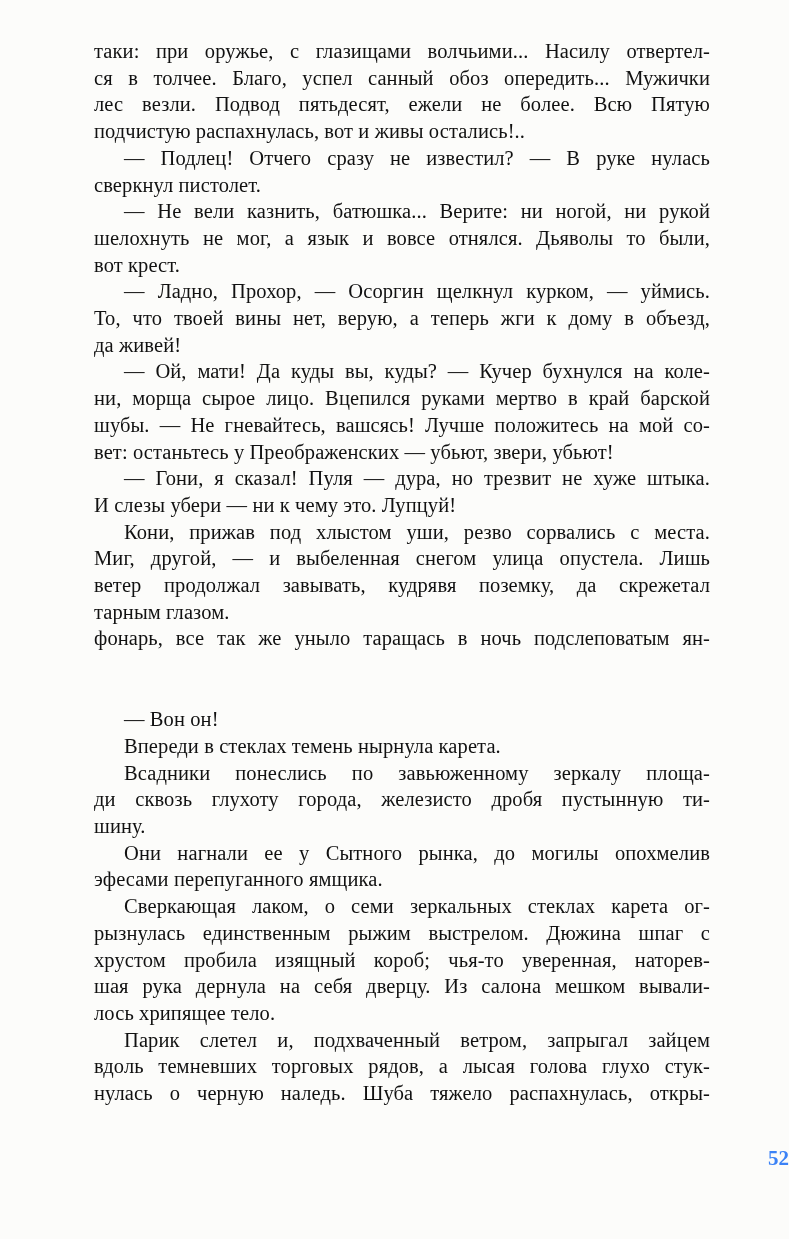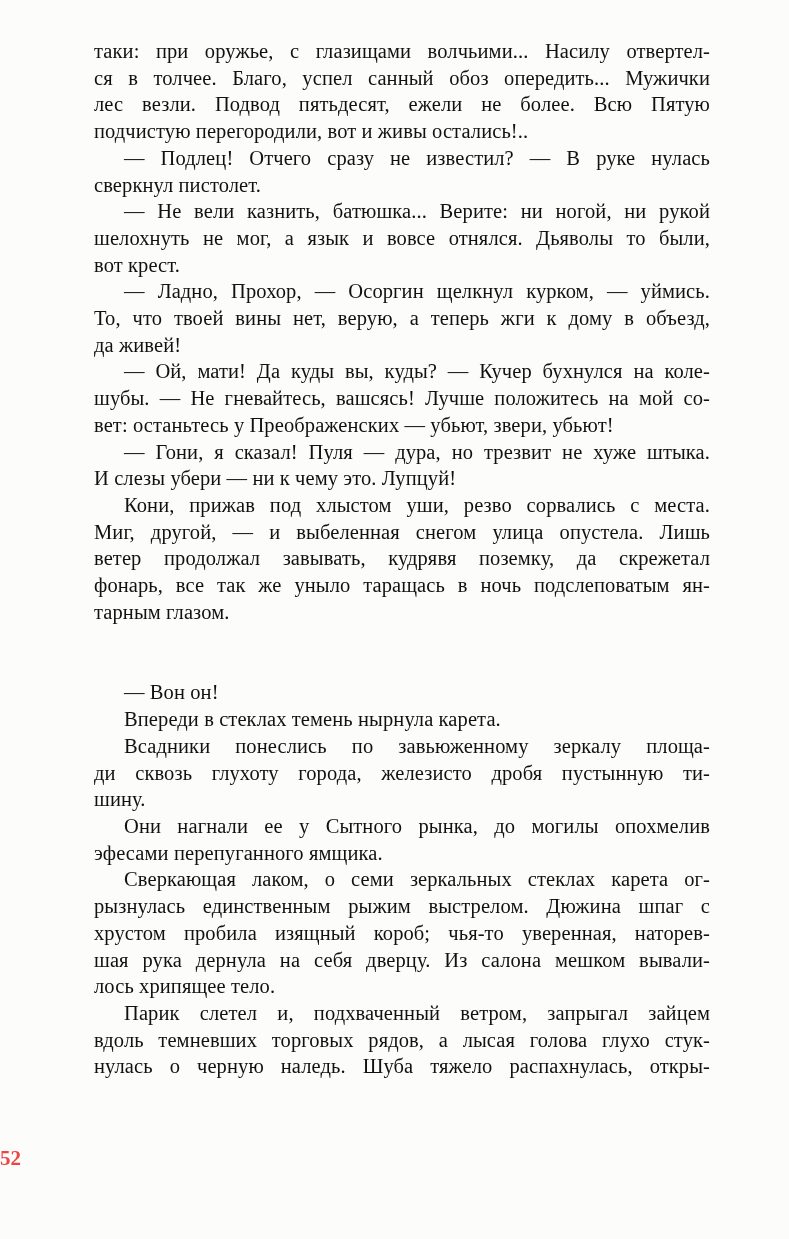--- a/index.html
+++ b/index.html
@@ -33,54 +33,55 @@
     white-space: normal;
     letter-spacing: 0.1px;
   }
   .line.end { text-align-last: left; }
   .line.indent { text-indent: 30px; }
   .page-number {
     position: absolute;
     left: 0;
     top: 1146px;
     width: 100%;
-    text-align: left;
+    text-align: right;
     font-size: 21px;
     font-weight: bold;
-    color: #ef4444;
+    color: #3b82f6;
   }
 </style>
 </head>
 <body>
 
 <div class="page">
   <div class="text-body">
       <div class="section">
         <div class="line">таки: при оружье, с глазищами волчьими... Насилу отвертел-</div>
         <div class="line">ся в толчее. Благо, успел санный обоз опередить... Мужички</div>
         <div class="line">лес везли. Подвод пятьдесят, ежели не более. Всю Пятую</div>
-        <div class="line end">подчистую перегородили, вот и живы остались!..</div>
+        <div class="line end">подчистую распахнулась, вот и живы остались!..</div>
         <div class="line indent">— Подлец! Отчего сразу не известил? — В руке нулась</div>
         <div class="line end">сверкнул пистолет.</div>
         <div class="line indent">— Не вели казнить, батюшка... Верите: ни ногой, ни рукой</div>
         <div class="line">шелохнуть не мог, а язык и вовсе отнялся. Дьяволы то были,</div>
         <div class="line end">вот крест.</div>
         <div class="line indent">— Ладно, Прохор, — Осоргин щелкнул курком, — уймись.</div>
         <div class="line">То, что твоей вины нет, верую, а теперь жги к дому в объезд,</div>
         <div class="line end">да живей!</div>
         <div class="line indent">— Ой, мати! Да куды вы, куды? — Кучер бухнулся на коле-</div>
+        <div class="line">ни, морща сырое лицо. Вцепился руками мертво в край барской</div>
         <div class="line">шубы. — Не гневайтесь, вашсясь! Лучше положитесь на мой со-</div>
         <div class="line end">вет: останьтесь у Преображенских — убьют, звери, убьют!</div>
         <div class="line indent">— Гони, я сказал! Пуля — дура, но трезвит не хуже штыка.</div>
         <div class="line end">И слезы убери — ни к чему это. Лупцуй!</div>
         <div class="line indent">Кони, прижав под хлыстом уши, резво сорвались с места.</div>
         <div class="line">Миг, другой, — и выбеленная снегом улица опустела. Лишь</div>
         <div class="line">ветер продолжал завывать, кудрявя поземку, да скрежетал</div>
+        <div class="line end">тарным глазом.</div>
         <div class="line">фонарь, все так же уныло таращась в ночь подслеповатым ян-</div>
-        <div class="line end">тарным глазом.</div>
       </div>
       <div class="section">
         <div class="line indent end">— Вон он!</div>
         <div class="line indent end">Впереди в стеклах темень нырнула карета.</div>
         <div class="line indent">Всадники понеслись по завьюженному зеркалу площа-</div>
         <div class="line">ди сквозь глухоту города, железисто дробя пустынную ти-</div>
         <div class="line end">шину.</div>
         <div class="line indent">Они нагнали ее у Сытного рынка, до могилы опохмелив</div>
         <div class="line end">эфесами перепуганного ямщика.</div>
         <div class="line indent">Сверкающая лаком, о семи зеркальных стеклах карета ог-</div>

